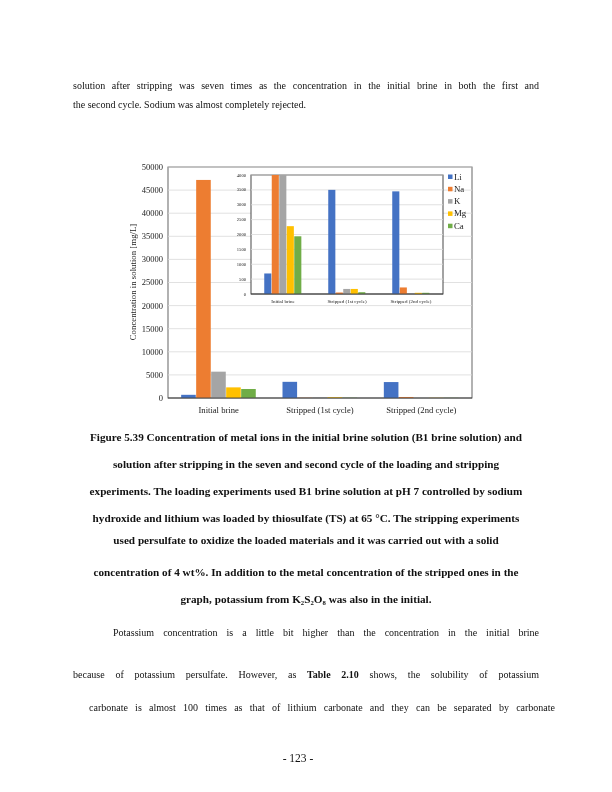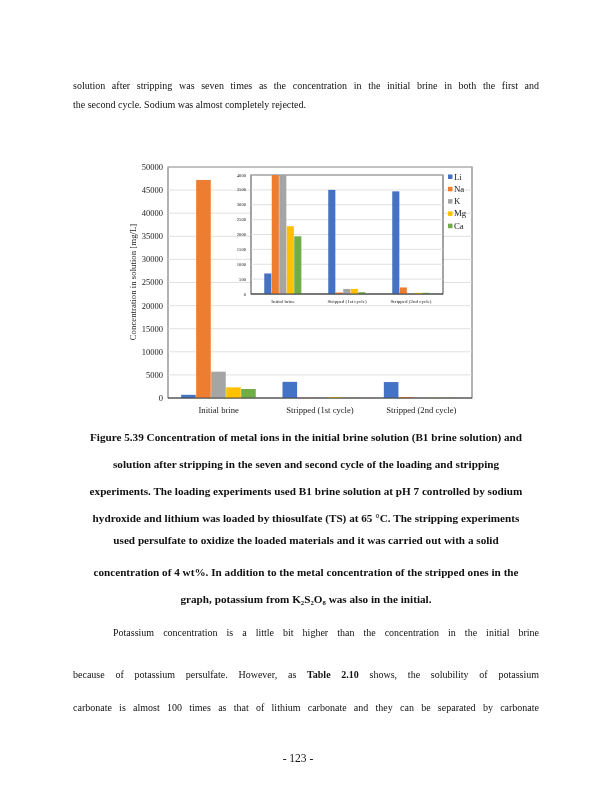--- a/index.html
+++ b/index.html
@@ -112,15 +112,15 @@
 <div class="caption" style="top:431px;">Figure 5.39 Concentration of metal ions in the initial brine solution (B1 brine solution) and</div>
 <div class="caption" style="top:458px;">solution after stripping in the seven and second cycle of the loading and stripping</div>
 <div class="caption" style="top:485px;">experiments. The loading experiments used B1 brine solution at pH 7 controlled by sodium</div>
 <div class="caption" style="top:512px;">hydroxide and lithium was loaded by thiosulfate (TS) at 65 °C. The stripping experiments</div>
 <div class="caption" style="top:534px;">used persulfate to oxidize the loaded materials and it was carried out with a solid</div>
 <div class="caption" style="top:566px;">concentration of 4 wt%. In addition to the metal concentration of the stripped ones in the</div>
 <div class="caption" style="top:593px;">graph, potassium from K₂S₂O₈ was also in the initial.</div>
 
 <div class="line justify" style="top:626px;left:113px;width:426px;">Potassium concentration is a little bit higher than the concentration in the initial brine</div>
 <div class="line justify" style="top:668px;"><span>because of potassium persulfate. However, as </span><b>Table 2.10</b><span> shows, the solubility of potassium</span></div>
-<div class="line justify" style="top:701px;">carbonate is almost 100 times as that of lithium carbonate and they can be separated by carbonate</div>
+<div class="line justify" style="top:701px;margin-left:16px;">carbonate is almost 100 times as that of lithium carbonate and they can be separated by carbonate</div>
 
 <div class="pagenum">- 123 -</div>
 
 </body></html>

